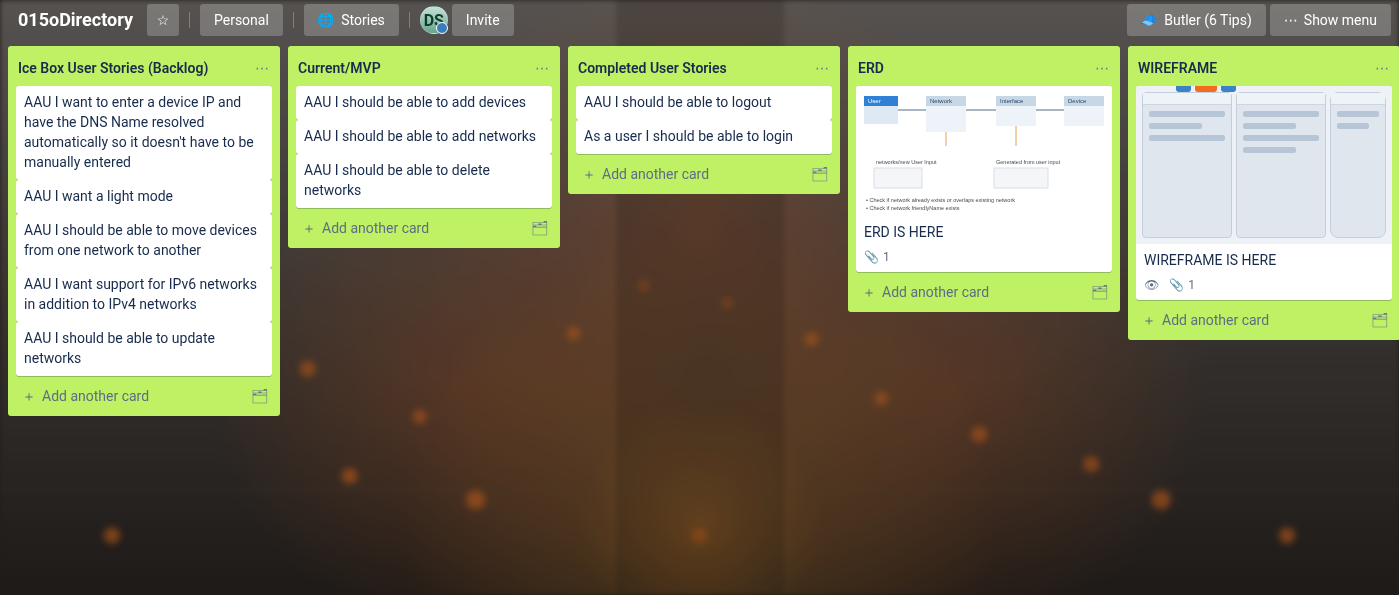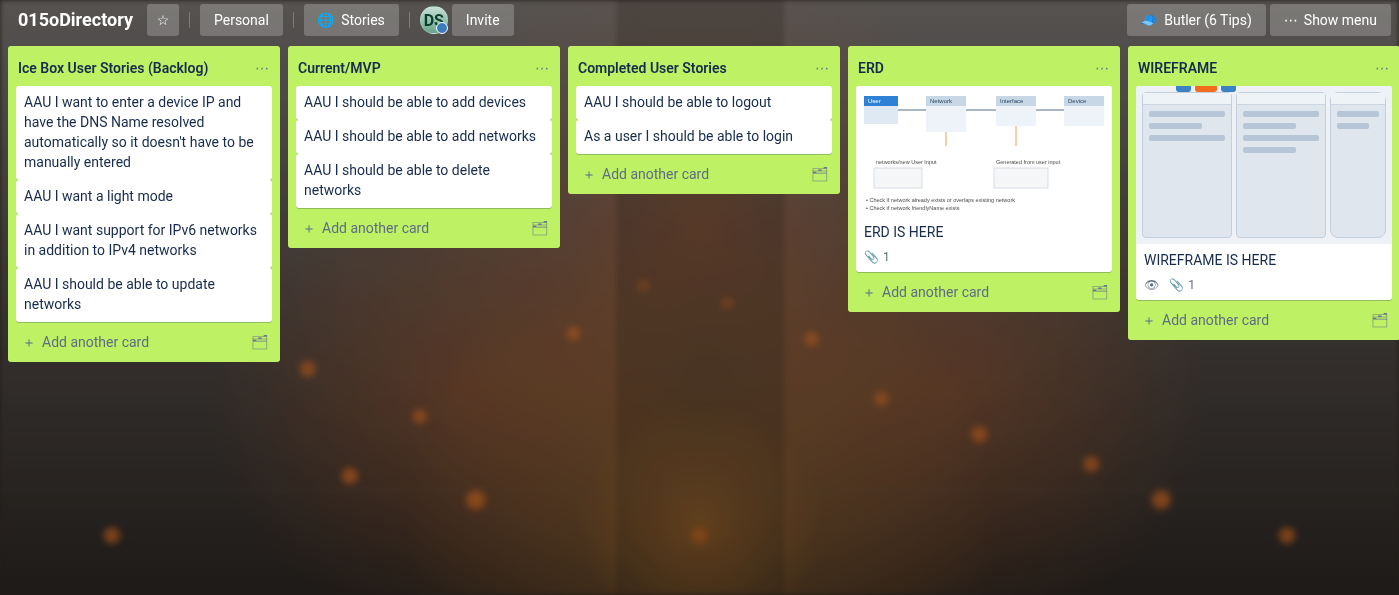--- a/index.html
+++ b/index.html
@@ -182,20 +182,23 @@
       <div class="list-menu">
           <span class="ico">⋯</span>
         </div>
     </div>
     <div class="cards">
       <div class="card">
           <div class="card-text">AAU I want to enter a device IP and have the DNS Name resolved automatically so it doesn't have to be manually entered</div>
         </div>
       <div class="card">
           <div class="card-text">AAU I want a light mode</div>
+        </div>
+      <div class="card">
+          <div class="card-text">AAU I should be able to move devices from one network to another</div>
         </div>
       <div class="card">
           <div class="card-text">AAU I want support for IPv6 networks in addition to IPv4 networks</div>
         </div>
       <div class="card">
           <div class="card-text">AAU I should be able to update networks</div>
         </div>
     </div>
     <div class="list-footer">
       <div class="add-card">

